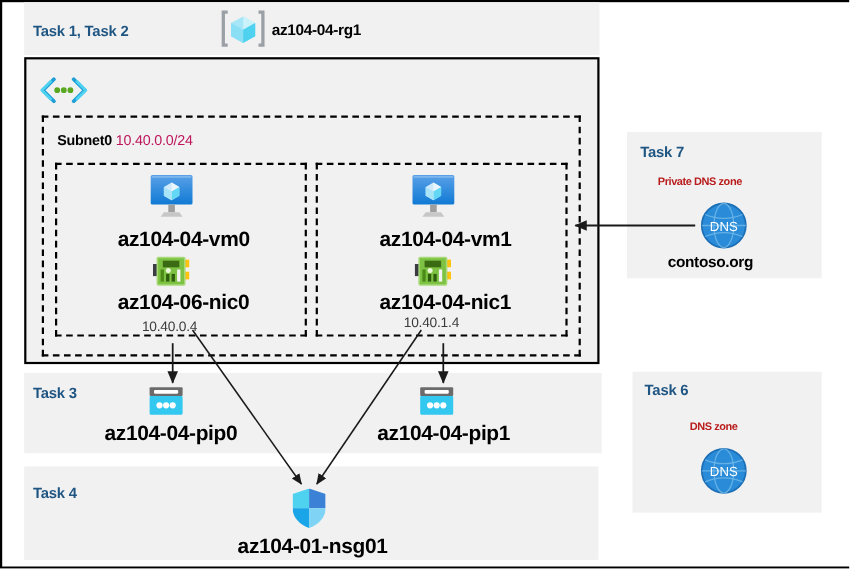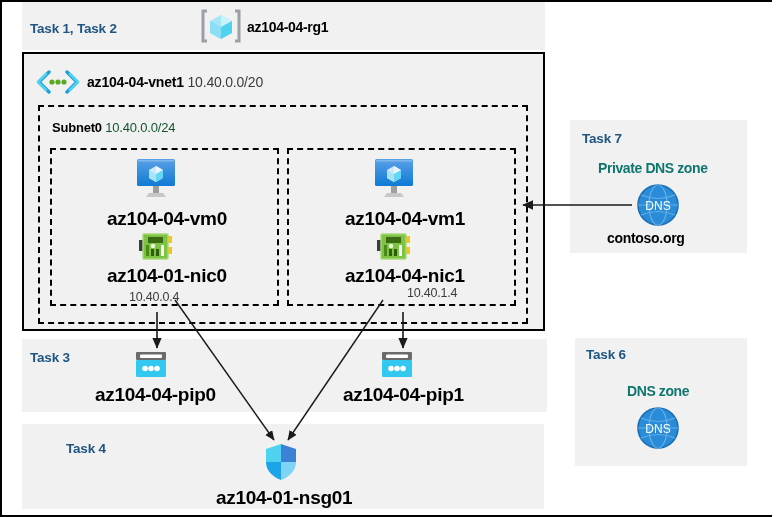--- a/index.html
+++ b/index.html
@@ -63,42 +63,42 @@
     letter-spacing: -0.3px;
   }
   .sub-title {
     position: absolute;
     font-size: 13px;
     white-space: nowrap;
     color: #000000;
     letter-spacing: -0.2px;
   }
   .sub-title b { font-weight: bold; }
-  .sub-title span.cidr { font-weight: normal; color: #14532d; }
+  .sub-title span.cidr { font-weight: normal; color: #be185d; }
   .ip-text {
     position: absolute;
     font-size: 12.5px;
     color: #3b3b3b;
     white-space: nowrap;
     letter-spacing: -0.2px;
   }
   .vnet-title {
     position: absolute;
     font-size: 14px;
     white-space: nowrap;
     color: #000000;
     letter-spacing: -0.2px;
   }
   .vnet-title b { font-weight: bold; }
   .vnet-title span.cidr { font-weight: normal; color: #3b3b3b; }
   .heading-bold {
     position: absolute;
     font-weight: bold;
-    font-size: 14px;
-    color: #0f766e;
+    font-size: 10px;
+    color: #b91c1c;
     white-space: nowrap;
     letter-spacing: -0.4px;
   }
 
   
   .icon { position: absolute; }
 
   
   .rg-icon { width: 42px; height: 36px; }
 
@@ -159,23 +159,20 @@
       <path d="M13,2 L3,12 L13,22" fill="none" stroke="#1f9fd8" stroke-width="3.4" stroke-linecap="round" stroke-linejoin="round"></path>
       <path d="M10,4 L2,12 L10,20" fill="none" stroke="#4fd2f0" stroke-width="2.6" stroke-linecap="round" stroke-linejoin="round"></path>
       <path d="M31,2 L41,12 L31,22" fill="none" stroke="#1f9fd8" stroke-width="3.4" stroke-linecap="round" stroke-linejoin="round"></path>
       <path d="M34,4 L42,12 L34,20" fill="none" stroke="#4fd2f0" stroke-width="2.6" stroke-linecap="round" stroke-linejoin="round"></path>
       <circle cx="16" cy="12" r="2.6" fill="#5aa821"></circle>
       <circle cx="22" cy="12" r="2.6" fill="#5aa821"></circle>
       <circle cx="28" cy="12" r="2.6" fill="#5aa821"></circle>
     </svg>
   </div>
 
-  <div class="vnet-title" style="left:87px; top:74px;">
-    <b>az104-04-vnet1</b><span class="cidr">&nbsp;</span><span class="cidr">10.40.0.0/20</span>
-  </div>
 
   <div class="dashed" style="left:38px; top:105px; width:490px; height:219px;"></div>
 
   <div class="sub-title" style="left:52px; top:120px;">
     <b>Subnet0</b><span class="cidr">&nbsp;</span><span class="cidr">10.40.0.0/24</span>
   </div>
 
   <div class="dashed-thin" style="left:50px; top:148px; width:229px; height:158px;"></div>
 
   <div class="icon vm-icon" style="left:133px; top:157px;">
@@ -208,21 +205,21 @@
       <rect x="4" y="2" width="25" height="25" rx="1" fill="none" stroke="#a8d97a" stroke-width="1.4"></rect>
       <rect x="9" y="5" width="15" height="6" fill="#3a6b12"></rect>
       <rect x="7" y="13" width="3" height="11" fill="#4b8a17"></rect>
       <rect x="12" y="17" width="3" height="7" fill="#2f5d0e"></rect>
       <rect x="17" y="17" width="3" height="7" fill="#2f5d0e"></rect>
       <rect x="22" y="13" width="3" height="11" fill="#f4f4f4"></rect>
       <circle cx="14" cy="14" r="2.3" fill="#eaf7d8"></circle>
     </svg>
   </div>
 
-  <div class="res-name" style="left:107px; top:265px;">az104-01-nic0</div>
+  <div class="res-name" style="left:107px; top:265px;">az104-06-nic0</div>
   <div class="ip-text" style="left:129px; top:290px;">10.40.0.4</div>
 
 
   <div class="dashed-thin" style="left:287px; top:148px; width:229px; height:158px;"></div>
 
   <div class="icon vm-icon" style="left:371px; top:157px;">
     <svg width="46" height="44" viewBox="0 0 46 44">
       <defs>
         <linearGradient id="vmg1" x1="0" y1="0" x2="0" y2="1">
           <stop offset="0%" stop-color="#5aa0e8"></stop>
@@ -252,21 +249,21 @@
       <rect x="9" y="5" width="15" height="6" fill="#3a6b12"></rect>
       <rect x="7" y="13" width="3" height="11" fill="#4b8a17"></rect>
       <rect x="12" y="17" width="3" height="7" fill="#2f5d0e"></rect>
       <rect x="17" y="17" width="3" height="7" fill="#2f5d0e"></rect>
       <rect x="22" y="13" width="3" height="11" fill="#f4f4f4"></rect>
       <circle cx="14" cy="14" r="2.3" fill="#eaf7d8"></circle>
     </svg>
   </div>
 
   <div class="res-name" style="left:345px; top:265px;">az104-04-nic1</div>
-  <div class="ip-text" style="left:367px; top:286px;margin-left:40px;">10.40.1.4</div>
+  <div class="ip-text" style="left:367px; top:286px;">10.40.1.4</div>
 
   <div class="panel" style="left:22px; top:339px; width:525px; height:73px;"></div>
 
   <div class="task-label" style="left:30px; top:350px;">Task 3</div>
 
   <div class="icon pip-icon" style="left:134px; top:350px;">
     <svg width="34" height="30" viewBox="0 0 34 30">
       <rect x="2" y="2" width="30" height="8" rx="1" fill="#6b6b6b"></rect>
       <rect x="6" y="4.5" width="22" height="3.4" rx="1" fill="#ffffff"></rect>
       <rect x="2" y="10" width="30" height="17" rx="1" fill="#32c8f0"></rect>
@@ -284,21 +281,21 @@
       <rect x="2" y="10" width="30" height="17" rx="1" fill="#32c8f0"></rect>
       <circle cx="11" cy="18.5" r="2.8" fill="#ffffff"></circle>
       <circle cx="17" cy="18.5" r="2.8" fill="#ffffff"></circle>
       <circle cx="23" cy="18.5" r="2.8" fill="#ffffff"></circle>
     </svg>
   </div>
   <div class="res-name" style="left:343px; top:384px;">az104-04-pip1</div>
 
   <div class="panel" style="left:22px; top:424px; width:522px; height:85px;"></div>
 
-  <div class="task-label" style="left:30px; top:441px;margin-left:36px;">Task 4</div>
+  <div class="task-label" style="left:30px; top:441px;">Task 4</div>
 
   <div class="icon nsg-icon" style="left:264px; top:443px;">
     <svg width="34" height="38" viewBox="0 0 34 38">
       <defs>
         <clipPath id="shieldclip">
           <path d="M17,1 L32,6 L32,19 C32,28 25,34 17,37 C9,34 2,28 2,19 L2,6 Z"></path>
         </clipPath>
       </defs>
       <g clip-path="url(#shieldclip)">
         <rect x="0" y="0" width="17" height="19" fill="#4fd2f0"></rect>

